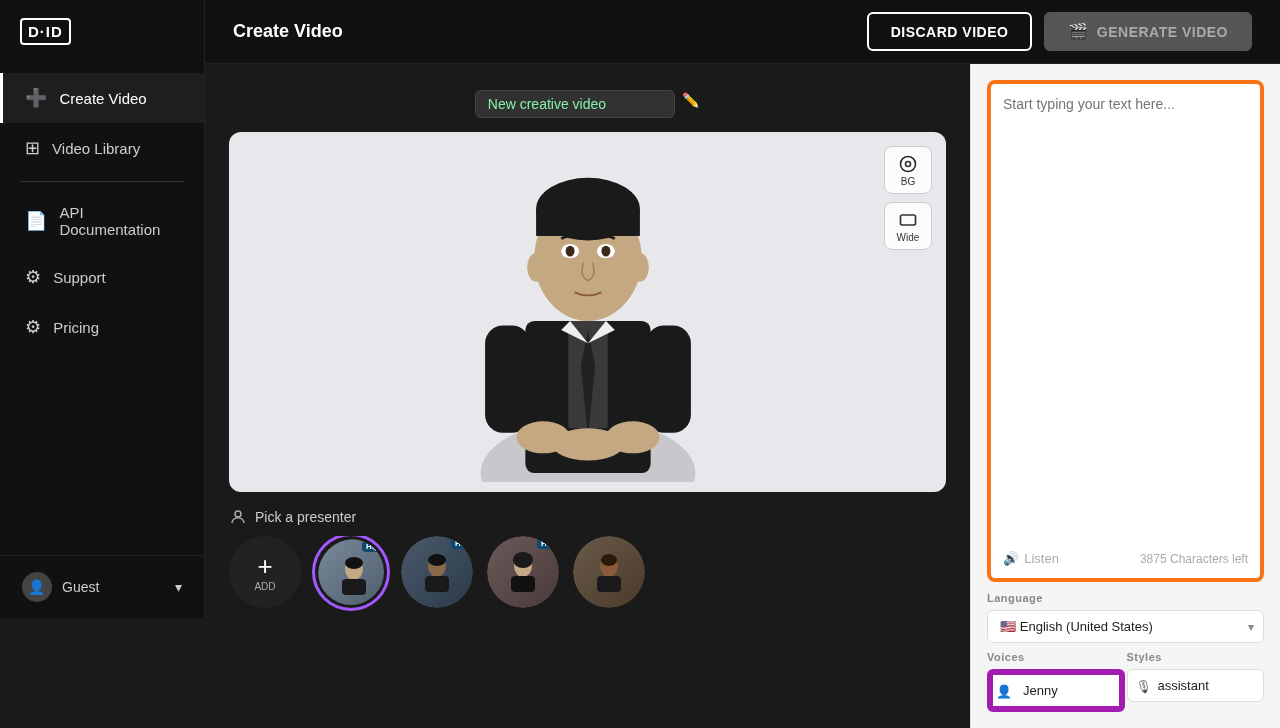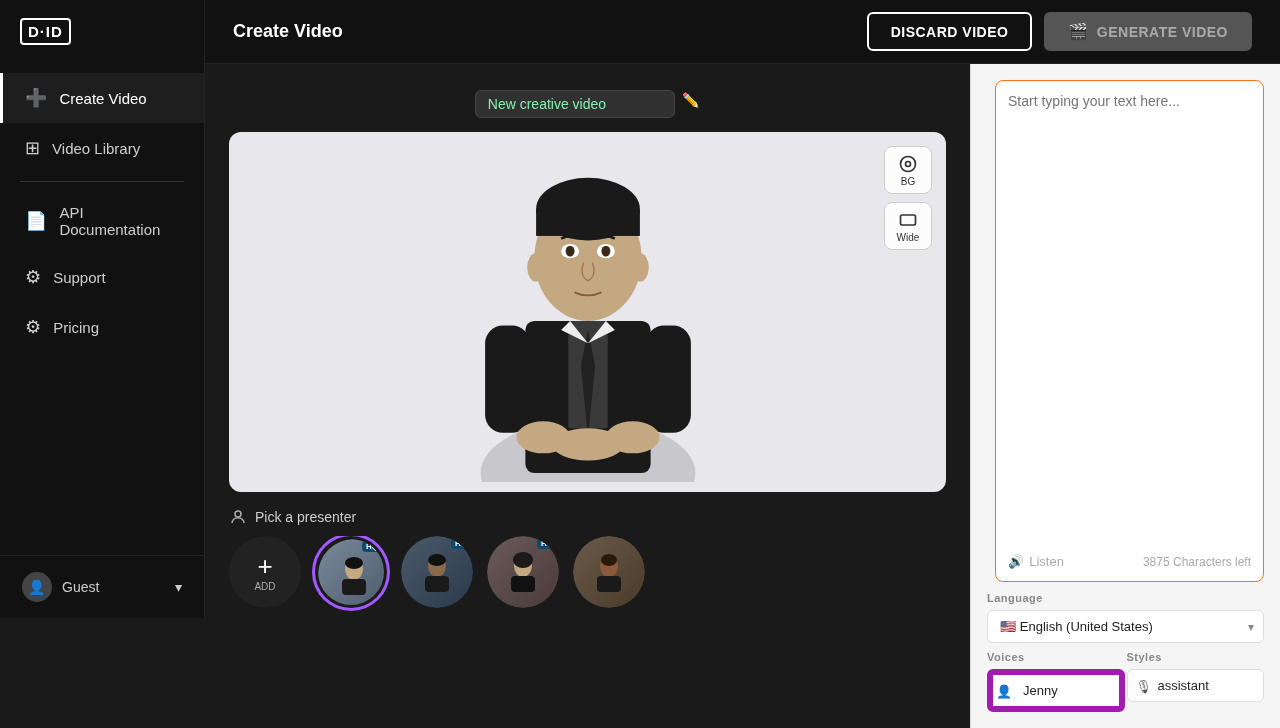--- a/index.html
+++ b/index.html
@@ -285,28 +285,27 @@
       color: #fff;
     }
     .tab-btn.inactive {
       background: transparent;
       color: #555;
     }
 
     .text-area-container {
       flex: 1;
       background: #fff;
-      border: 1px solid #f97316;
+      border: 4px solid #f97316;
       border-radius: 8px;
       padding: 12px;
       margin-bottom: 10px;
       display: flex;
       flex-direction: column;
       min-height: 260px;
-      margin-left: 8px;
     }
     .text-textarea {
       flex: 1;
       border: none;
       outline: none;
       font-size: 14px;
       color: #aaa;
       resize: none;
       width: 100%;
       min-height: 220px;

